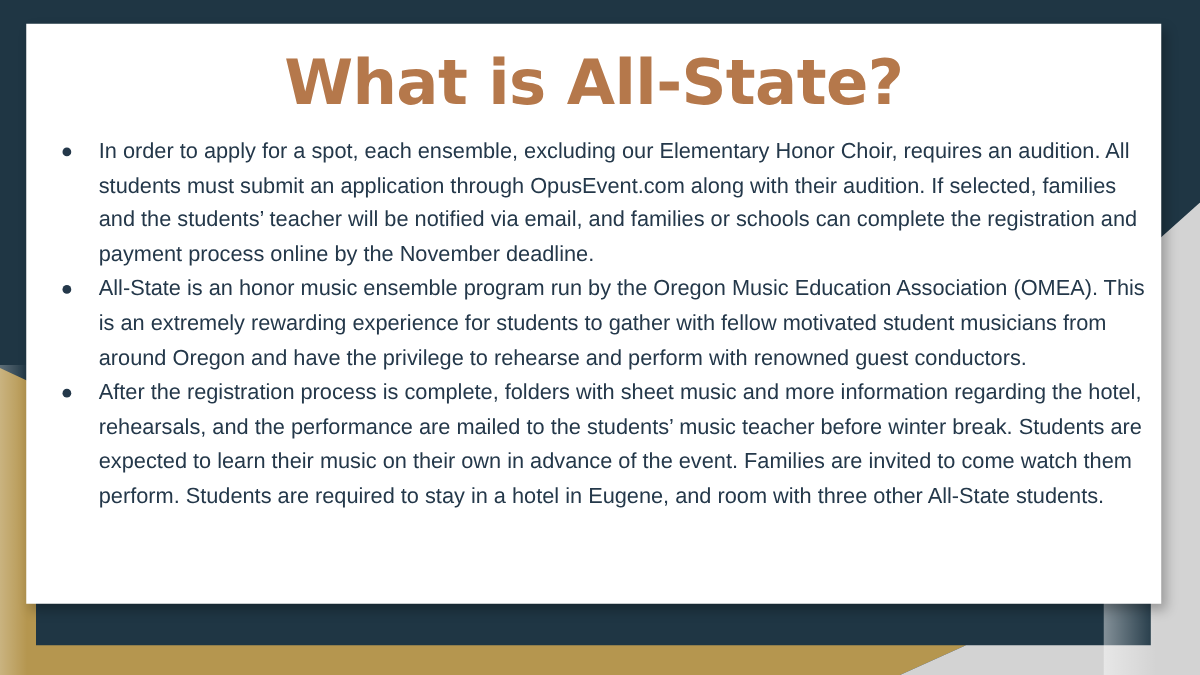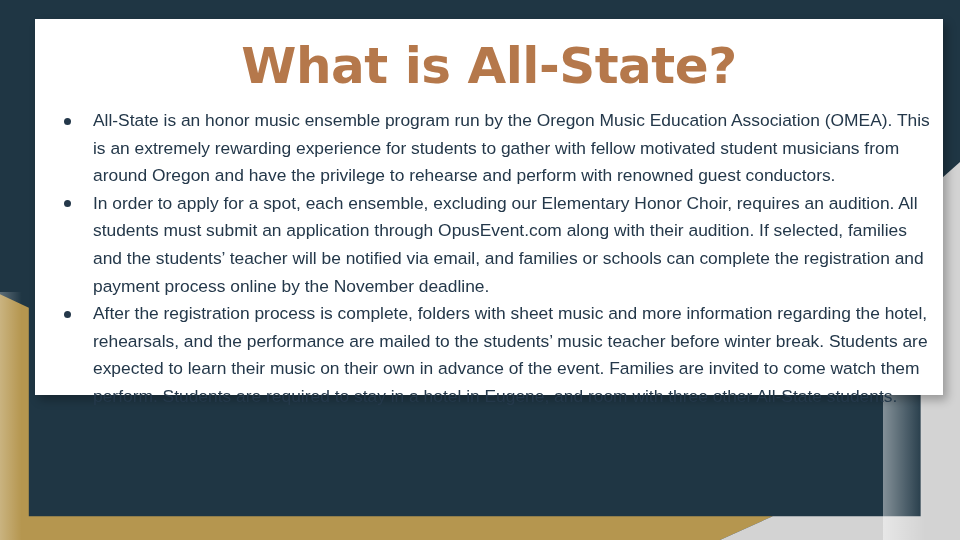--- a/index.html
+++ b/index.html
@@ -63,24 +63,24 @@
     top: 54%;
     width: 3.2%;
     height: 46%;
     background: linear-gradient(90deg, rgba(255,255,255,0.28) 0%, rgba(255,255,255,0) 70%);
     pointer-events: none;
   }
 
   
   .card {
     position: absolute;
-    left: 35px;
+    left: 21px;
     top: 19px;
     width: 908px;
-    height: 376px;
+    height: 464px;
     background: #ffffff;
     box-shadow: 4px 5px 9px rgba(0,0,0,0.28);
   }
 
   .title {
     margin: 0;
     padding: 20px 0 0 0;
     text-align: center;
     font-family: "DejaVu Sans", "Liberation Sans", sans-serif;
     font-size: 50px;
@@ -130,26 +130,26 @@
   <div class="bg-gold-sheen"></div>
 
   <div class="card">
 
     <h1 class="title">What is All-State?</h1>
 
     <ul class="body">
 
       <li class="bullet-item">
         <span class="bullet-marker"></span>
-        <span>All-State is an honor music ensemble program run by the Oregon Music Education Association (OMEA). This is an extremely rewarding experience for students to gather with fellow motivated student musicians from around Oregon and have the privilege to rehearse and perform with renowned guest conductors.</span>
+        <span>In order to apply for a spot, each ensemble, excluding our Elementary Honor Choir, requires an audition. All students must submit an application through OpusEvent.com along with their audition. If selected, families and the students’ teacher will be notified via email, and families or schools can complete the registration and payment process online by the November deadline.</span>
       </li>
 
       <li class="bullet-item">
         <span class="bullet-marker"></span>
-        <span>In order to apply for a spot, each ensemble, excluding our Elementary Honor Choir, requires an audition. All students must submit an application through OpusEvent.com along with their audition. If selected, families and the students’ teacher will be notified via email, and families or schools can complete the registration and payment process online by the November deadline.</span>
+        <span>All-State is an honor music ensemble program run by the Oregon Music Education Association (OMEA). This is an extremely rewarding experience for students to gather with fellow motivated student musicians from around Oregon and have the privilege to rehearse and perform with renowned guest conductors.</span>
       </li>
 
       <li class="bullet-item">
         <span class="bullet-marker"></span>
         <span>After the registration process is complete, folders with sheet music and more information regarding the hotel, rehearsals, and the performance are mailed to the students’ music teacher before winter break. Students are expected to learn their music on their own in advance of the event. Families are invited to come watch them perform. Students are required to stay in a hotel in Eugene, and room with three other All-State students.</span>
       </li>
 
     </ul>
   </div>
 </div>

